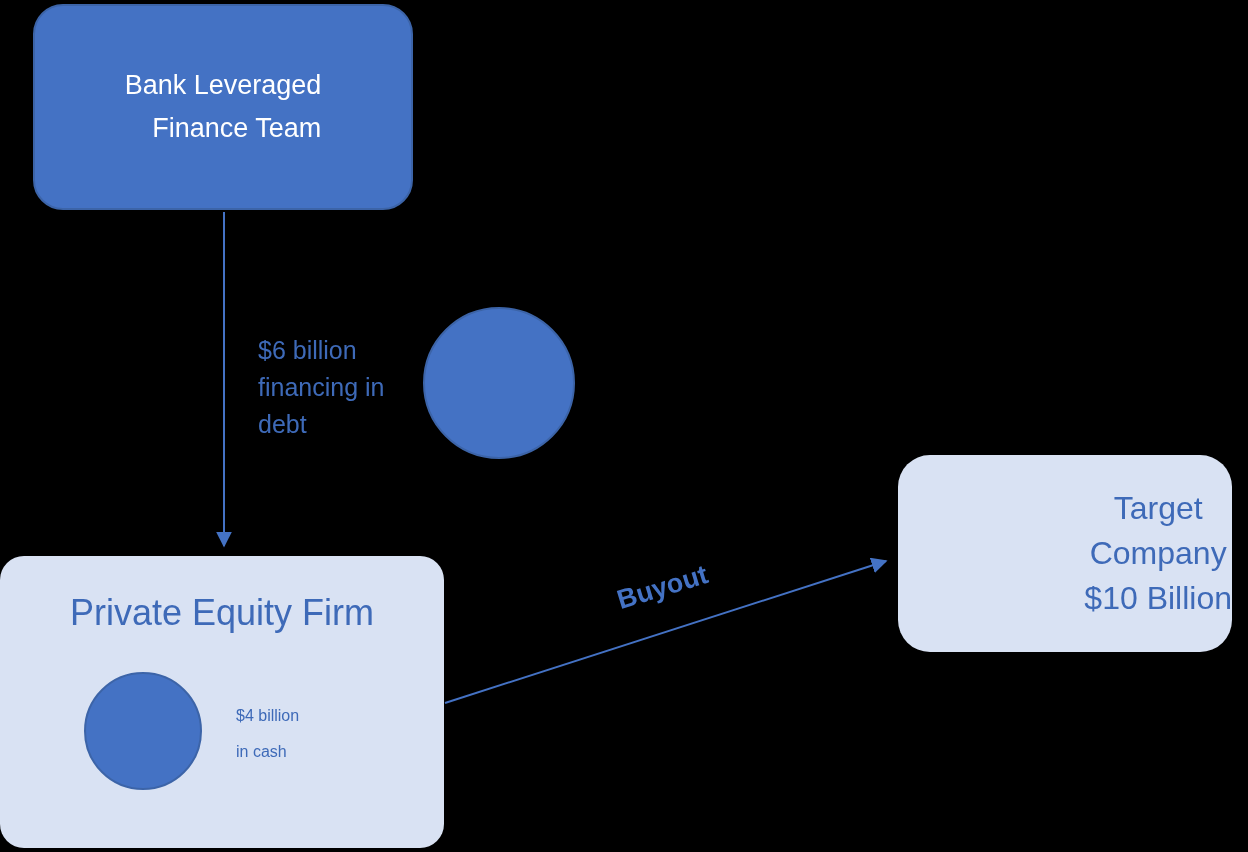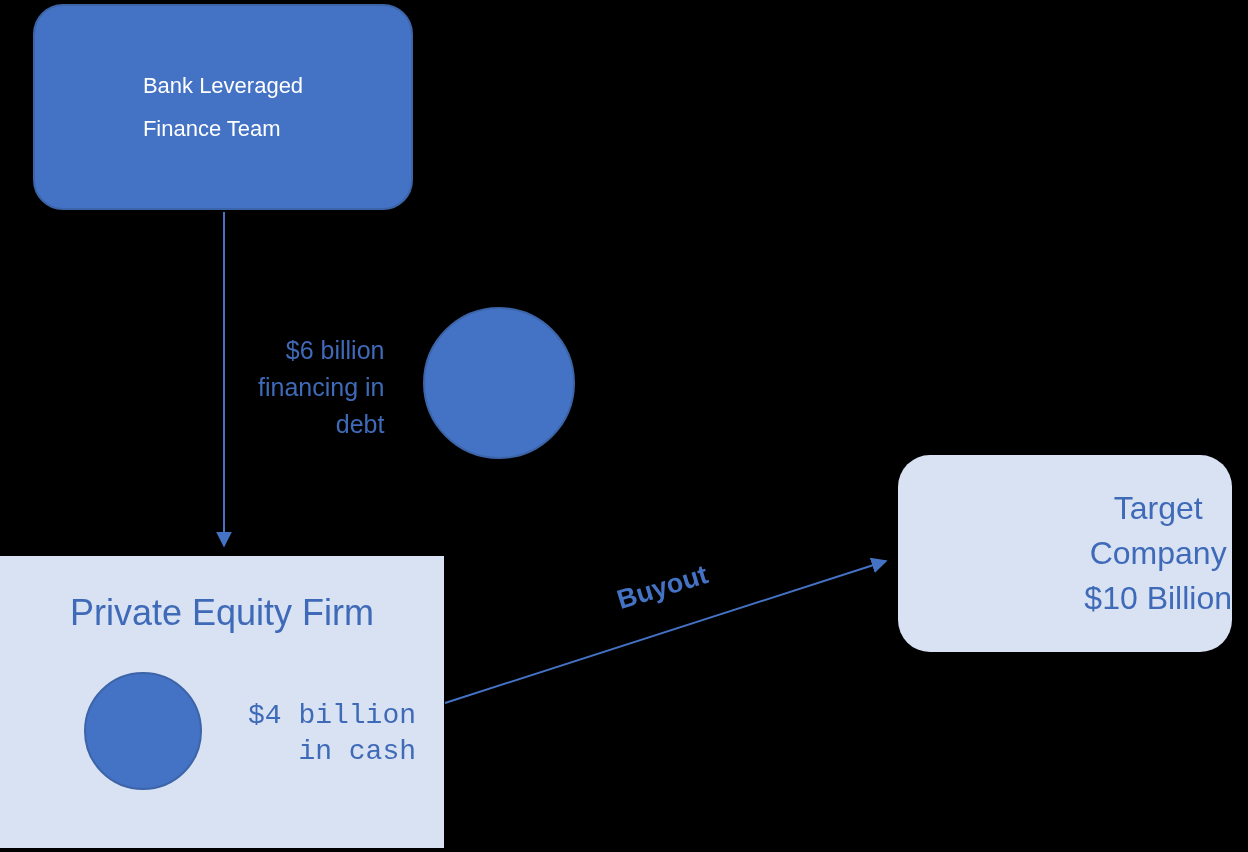--- a/index.html
+++ b/index.html
@@ -11,37 +11,37 @@
     --text-white: #FFFFFF;
   }
   * { box-sizing: border-box; margin: 0; padding: 0; }
   html, body { width: 1248px; height: 852px; }
   body {
     position: relative;
     background: var(--background);
     font-family: "Liberation Sans", sans-serif;
     overflow: hidden;
   }
-  .multiline { white-space: pre-line; text-align: right; }
+  .multiline { white-space: pre-line; }
 
   
   .bank-node {
     position: absolute;
     left: 33px; top: 4px;
     width: 380px; height: 206px;
     background: var(--accent);
     border: 2px solid var(--accent-border);
     border-radius: 30px;
     display: flex; align-items: center; justify-content: center;
   }
   .bank-node .label {
     color: var(--text-white);
-    font-size: 22px;
+    font-size: 27px;
     line-height: 43px;
-    text-align: left;
+    text-align: right;
   }
 
   
   .connector-layer {
     position: absolute;
     left: 0; top: 0;
     width: 1248px; height: 852px;
     pointer-events: none;
   }
   .connector-layer line { stroke: var(--accent); stroke-width: 2; }
@@ -65,44 +65,44 @@
     background: var(--accent);
     border: 2px solid var(--accent-border);
   }
 
   
   .pe-node {
     position: absolute;
     left: 0; top: 556px;
     width: 444px; height: 292px;
     background: var(--light-fill);
+    border-radius: 24px;
   }
   .pe-title {
     position: absolute;
     left: 0; top: 36px;
     width: 100%;
     text-align: center;
     color: var(--text-blue);
     font-size: 36px;
   }
   .cash-circle {
     position: absolute;
     left: 84px; top: 116px;
     width: 118px; height: 118px;
     border-radius: 50%;
     background: var(--accent);
     border: 2px solid var(--accent-border);
   }
   .cash-label {
     position: absolute;
-    left: 248px; top: 142px;
+    left: 236px; top: 142px;
     color: var(--text-blue);
-    font-size: 28px;
+    font-size: 16px;
     line-height: 36px;
-    font-family: Liberation Mono, monospace;
   }
 
   
   .buyout-label {
     position: absolute;
     left: 603px; top: 572px;
     width: 120px; height: 34px;
     text-align: center;
     color: var(--accent);
     font-size: 27px;

